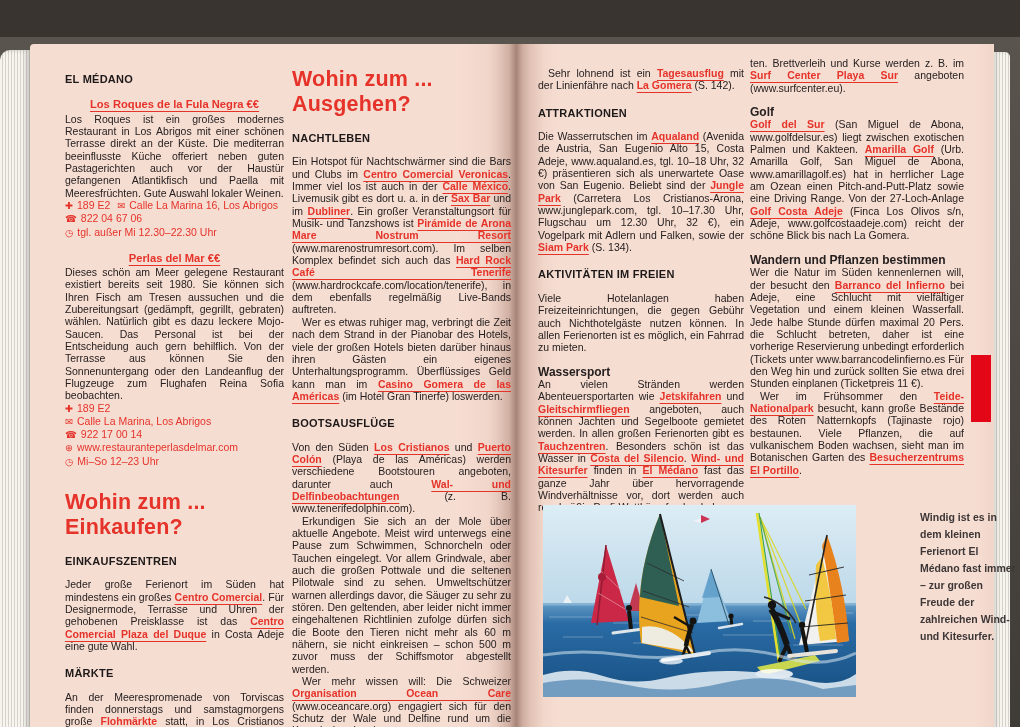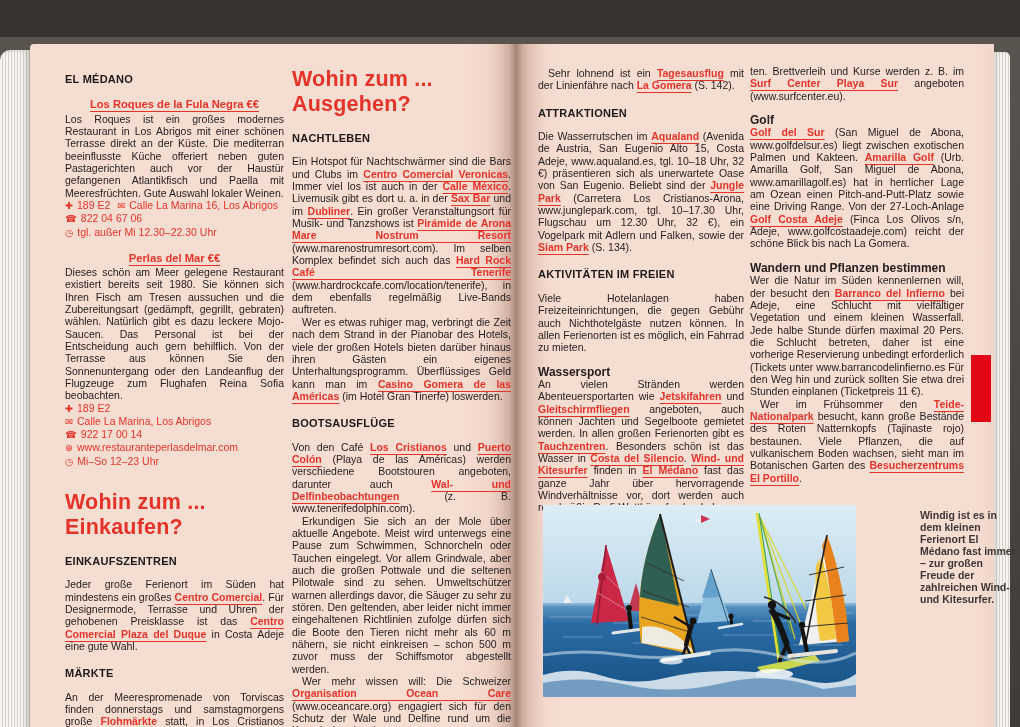--- a/index.html
+++ b/index.html
@@ -19,21 +19,21 @@
          background:linear-gradient(90deg,#f6ddd2 0%,#f6ddd2 88%,#f0d4c8 96%,#dcbcaf 100%);}
   .page-right{left:516px;width:478px;
          background:linear-gradient(90deg,#d8b6a9 0%,#eed1c4 3%,#f6ddd2 9%,#f6ddd2 96%,#f1d6ca 100%);}
   .gutter{position:absolute;left:488px;top:0;width:56px;height:706px;pointer-events:none;
          background:linear-gradient(90deg,rgba(70,25,12,0) 0%,rgba(70,25,12,.12) 38%,rgba(60,20,10,.32) 50%,rgba(70,25,12,.12) 62%,rgba(70,25,12,0) 100%);}
   
   .col{position:absolute;color:#262020;font-size:10.5px;line-height:12.35px;}
   .col-l1{left:65px;top:36px;width:219px;}
   .col-l2{left:292px;top:30px;width:219px;}
   .col-r1{left:538px;top:30px;width:206px;}
-  .col-r2{left:750px;top:28px;width:214px;}
+  .col-r2{left:750px;top:20px;width:214px;}
   .col > *:first-child{margin-top:0;}
   p.para{margin:0;text-align:justify;}
   p.para.indent{text-indent:10px;}
   .lnk{color:#e5332a;font-weight:700;text-decoration:underline;text-decoration-thickness:1px;text-underline-offset:2.5px;}
   .sec-label{font-weight:700;font-size:11px;letter-spacing:.25px;color:#1e1919;margin:15px 0 11px;}
   .entry-title{color:#e5332a;font-weight:700;font-size:11.2px;margin:13px 0 2px;
          text-decoration:underline;text-decoration-thickness:1px;text-underline-offset:3px;text-align:center;}
   .big-title{color:#e5332a;font-weight:700;font-size:21.5px;line-height:25px;letter-spacing:.2px;margin:22px 0 13px;}
   .subhead{font-weight:700;font-size:12px;margin:12px 0 0;}
   .info-line{color:#e5332a;line-height:13.2px;white-space:nowrap;}
@@ -42,21 +42,21 @@
   
   .folio{position:absolute;top:688px;font-size:10.5px;font-weight:700;color:#2c2626;text-align:right;}
   .folio-left{left:65px;}
   .folio-right{left:940px;}
   .running{position:absolute;top:689px;font-size:9.8px;font-weight:700;letter-spacing:1.7px;color:#2c2626;text-align:right;}
   .running-left{left:60px;width:430px;}
   .running-right{left:538px;width:382px;}
   
   .photo{position:absolute;left:543px;top:468px;width:313px;height:192px;overflow:hidden;z-index:5;}
   .photo svg{display:block;}
-  .photo-caption{position:absolute;left:920px;top:472px;width:96px;font-size:10.5px;line-height:12px;font-weight:700;color:#3c3636;}
+  .photo-caption{position:absolute;left:920px;top:472px;width:96px;font-size:10.5px;line-height:17px;font-weight:700;color:#3c3636;}
   .chapter-tab{position:absolute;left:971px;top:318px;width:20px;height:67px;background:#e30617;z-index:6;}
 </style>
 </head>
 <body>
 
 <div class="stage">
   <div class="book">
     <div class="edge-stack edge-left"></div>
     <div class="edge-stack edge-right"></div>
     <div class="edge-bottom"></div>
@@ -90,21 +90,21 @@
     </div>
   <div class="col col-l2">
       <div class="big-title">
         <div>Wohin zum ...</div>
         <div>Ausgehen?</div>
       </div>
       <div class="sec-label">NACHTLEBEN</div>
       <p class="para"><span>Ein Hotspot für Nachtschwärmer sind die Bars und Clubs im </span><span class="lnk">Centro Comercial Veronicas</span><span>. Immer viel los ist auch in der </span><span class="lnk">Calle México</span><span>. Livemusik gibt es dort u. a. in der </span><span class="lnk">Sax Bar</span><span> und im </span><span class="lnk">Dubliner</span><span>. Ein großer Veranstaltungsort für Musik- und Tanzshows ist </span><span class="lnk">Pirámide de Arona Mare Nostrum Resort</span><span> (www.marenostrumresort.com). Im selben Komplex befindet sich auch das </span><span class="lnk">Hard Rock Café Tenerife</span><span> (www.hardrockcafe.com/location/tenerife), in dem ebenfalls regelmäßig Live-Bands auftreten.</span></p>
       <p class="para indent"><span>Wer es etwas ruhiger mag, verbringt die Zeit nach dem Strand in der Pianobar des Hotels, viele der großen Hotels bieten darüber hinaus ihren Gästen ein eigenes Unterhaltungsprogramm. Überflüssiges Geld kann man im </span><span class="lnk">Casino Gomera de las Américas</span><span> (im Hotel Gran Tinerfe) loswerden.</span></p>
       <div class="sec-label">BOOTSAUSFLÜGE</div>
-      <p class="para"><span>Von den Café </span><span class="lnk">Los Cristianos</span><span> und </span><span class="lnk">Puerto Colón</span><span> (Playa de las Américas) werden verschiedene Bootstouren angeboten, darunter auch </span><span class="lnk">Wal- und Delfinbeobachtungen</span><span> (z. B. www.tenerifedolphin.com).</span></p>
+      <p class="para"><span>Von den Süden </span><span class="lnk">Los Cristianos</span><span> und </span><span class="lnk">Puerto Colón</span><span> (Playa de las Américas) werden verschiedene Bootstouren angeboten, darunter auch </span><span class="lnk">Wal- und Delfinbeobachtungen</span><span> (z. B. www.tenerifedolphin.com).</span></p>
       <p class="para indent"><span>Erkundigen Sie sich an der Mole über aktuelle Angebote. Meist wird unterwegs eine Pause zum Schwimmen, Schnorcheln oder Tauchen eingelegt. Vor allem Grindwale, aber auch die großen Pottwale und die seltenen Pilotwale sind zu sehen. Umweltschützer warnen allerdings davor, die Säuger zu sehr zu stören. Den geltenden, aber leider nicht immer eingehaltenen Richtlinien zufolge dürfen sich die Boote den Tieren nicht mehr als 60 m nähern, sie nicht einkreisen – schon 500 m zuvor muss der Schiffsmotor abgestellt werden.</span></p>
       <p class="para indent"><span>Wer mehr wissen will: Die Schweizer </span><span class="lnk">Organisation Ocean Care</span><span> (www.oceancare.org) engagiert sich für den Schutz der Wale und Delfine rund um die Kanarischen Inseln.</span></p>
     </div>
   <div class="col col-r1">
       <p class="para indent"><span>Sehr lohnend ist ein </span><span class="lnk">Tagesausflug</span><span> mit der Linienfähre nach </span><span class="lnk">La Gomera</span><span> (S. 142).</span></p>
       <div class="sec-label">ATTRAKTIONEN</div>
       <p class="para"><span>Die Wasserrutschen im </span><span class="lnk">Aqualand</span><span> (Avenida de Austria, San Eugenio Alto 15, Costa Adeje, www.aqualand.es, tgl. 10–18 Uhr, 32 €) präsentieren sich als unerwartete Oase von San Eugenio. Beliebt sind der </span><span class="lnk">Jungle Park</span><span> (Carretera Los Cristianos-Arona, www.junglepark.com, tgl. 10–17.30 Uhr, Flugschau um 12.30 Uhr, 32 €), ein Vogelpark mit Adlern und Falken, sowie der </span><span class="lnk">Siam Park</span><span> (S. 134).</span></p>
       <div class="sec-label">AKTIVITÄTEN IM FREIEN</div>
       <p class="para"><span>Viele Hotelanlagen haben Freizeiteinrichtungen, die gegen Gebühr auch Nichthotelgäste nutzen können. In allen Ferienorten ist es möglich, ein Fahrrad zu mieten.</span></p>
       <div class="subhead">Wassersport</div>

